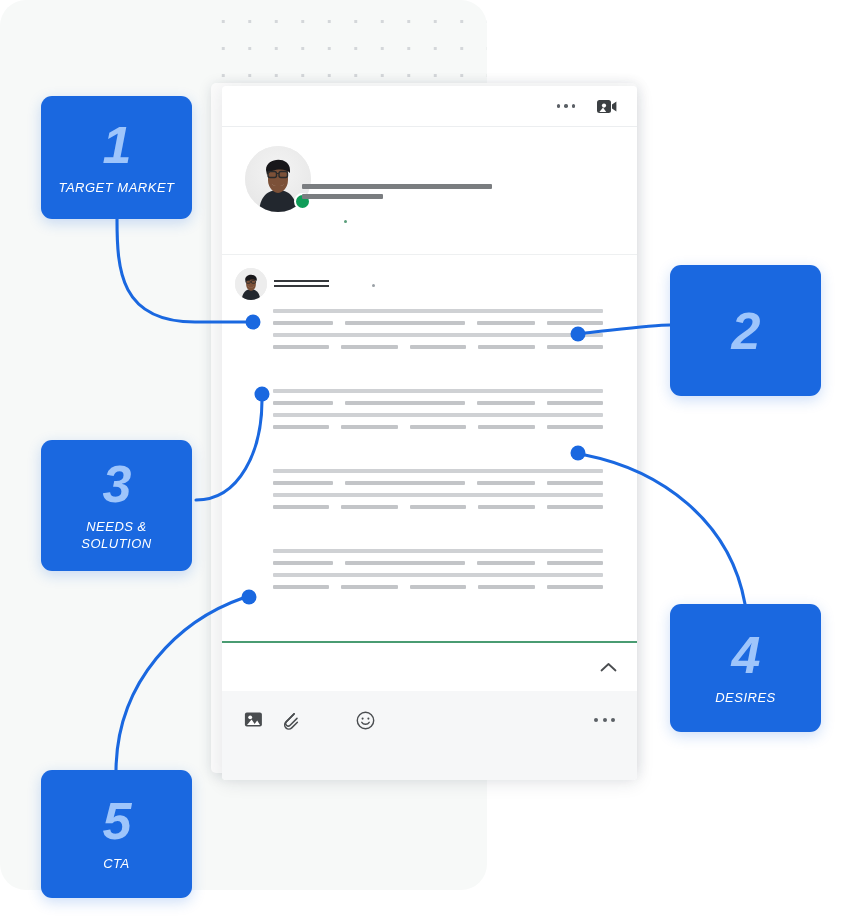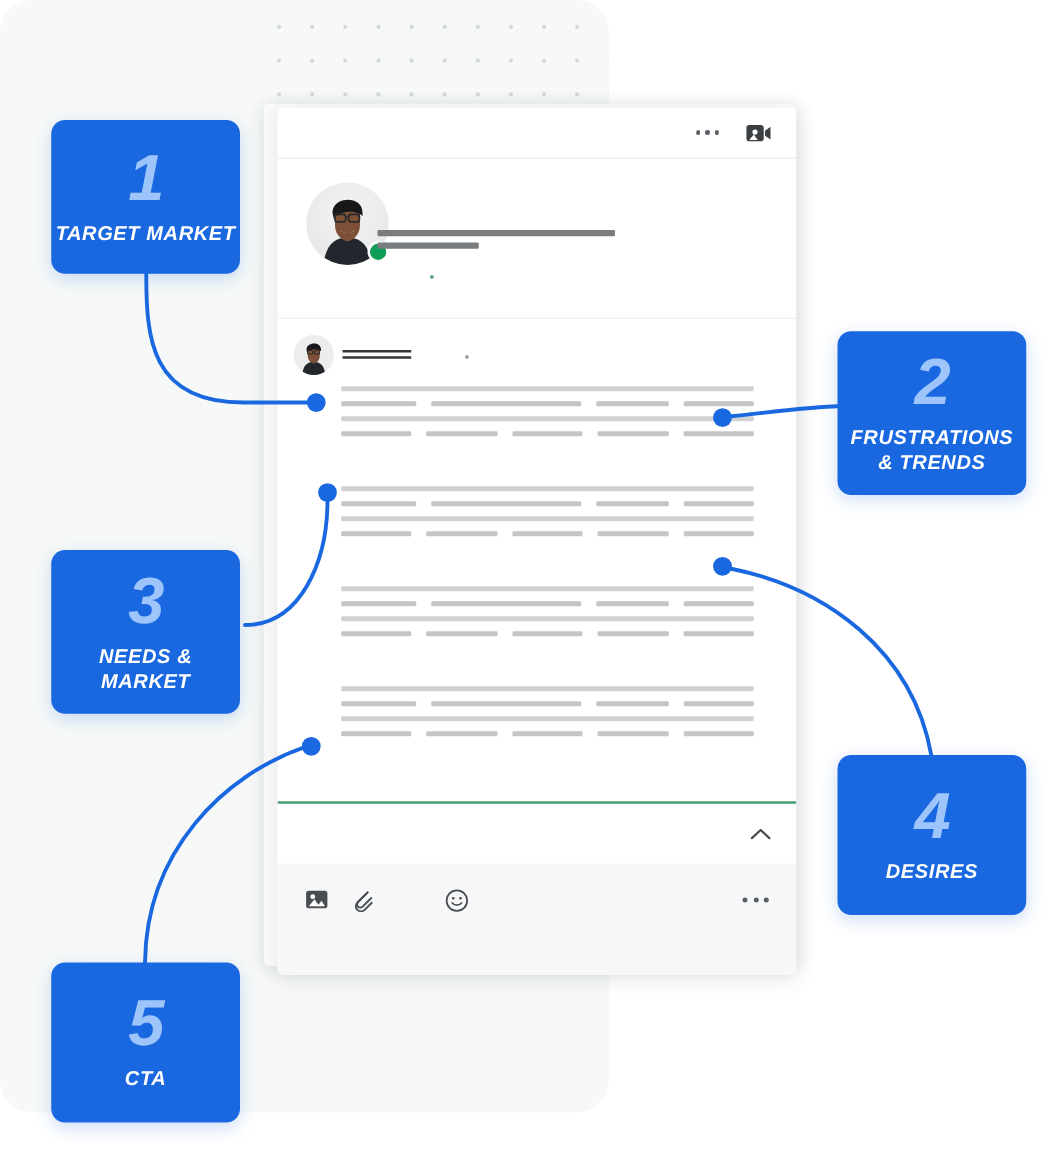--- a/index.html
+++ b/index.html
@@ -265,22 +265,22 @@
   }
   .callout .num {
     font-size: 52px;
     font-weight: bold;
     font-style: italic;
     color: #9ec5fb;
     line-height: 1;
     letter-spacing: -1px;
   }
   .callout .lbl {
-    font-size: 16px;
-    font-weight: bold;
+    font-size: 13px;
+    font-weight: normal;
     font-style: italic;
     color: #ffffff;
     text-align: center;
     letter-spacing: 0.5px;
     line-height: 1.28;
     margin-top: 9px;
   }
 
   #callout-1 { left: 41px;  top: 96px;  height: 123px; }
   #callout-2 { left: 670px; top: 265px; height: 131px; }
@@ -545,30 +545,26 @@
       <circle cx="249" cy="597" r="7.5"></circle>
     </g>
   </svg>
 
   <div class="callout" id="callout-1">
     <div class="num">1</div>
     <div class="lbl">TARGET MARKET</div>
   </div>
   <div class="callout" id="callout-2">
     <div class="num">2</div>
-    <div class="lbl">
-        <div>FRUSTRATIONS</div>
-        <div>&amp; TRENDS</div>
-      </div>
   </div>
   <div class="callout" id="callout-3">
     <div class="num">3</div>
     <div class="lbl">
         <div>NEEDS &amp;</div>
-        <div>MARKET</div>
+        <div>SOLUTION</div>
       </div>
   </div>
   <div class="callout" id="callout-4">
     <div class="num">4</div>
     <div class="lbl">DESIRES</div>
   </div>
   <div class="callout" id="callout-5">
     <div class="num">5</div>
     <div class="lbl">CTA</div>
   </div>

